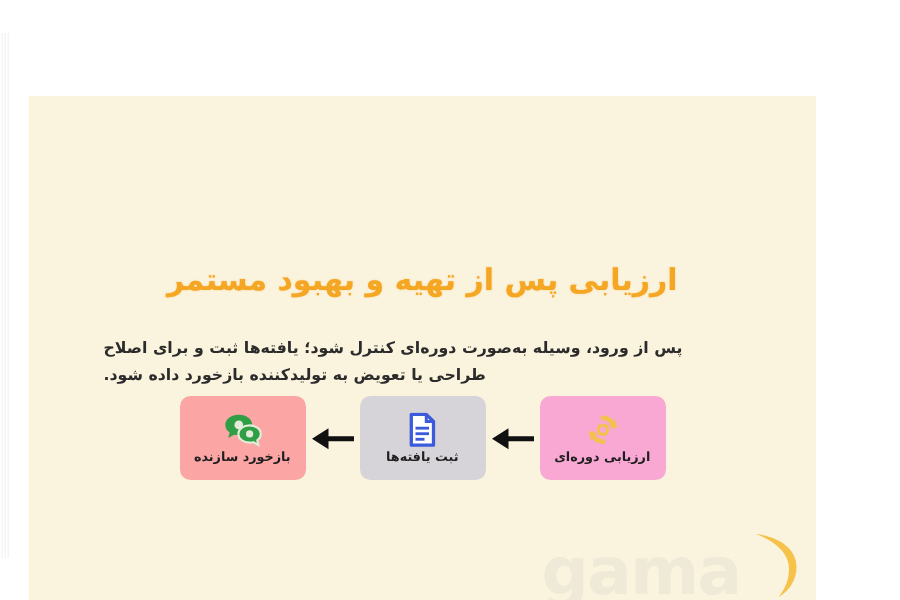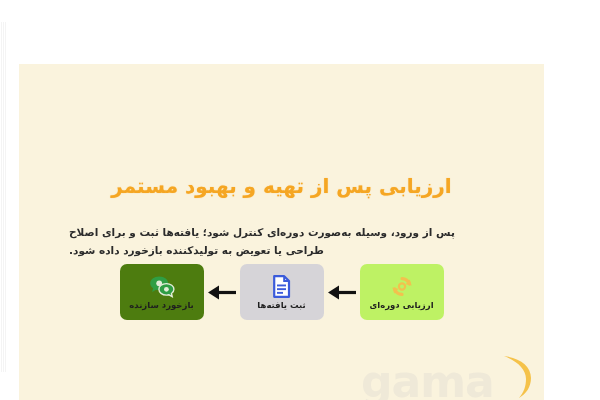--- a/index.html
+++ b/index.html
@@ -168,21 +168,21 @@
   <div class="gutter g3"></div>
 
   <div id="slide">
 
     <h1 class="slide-title">ارزیابی پس از تهیه و بهبود مستمر</h1>
 
     <p class="slide-body">پس از ورود، وسیله به‌صورت دوره‌ای کنترل شود؛ یافته‌ها ثبت و برای اصلاح طراحی یا تعویض به تولیدکننده بازخورد داده شود.</p>
 
     <div class="flow">
 
-      <div class="flow-box" style="background:#bef264;">
+      <div class="flow-box" style="background:#f9a8d4;">
         <span class="box-icon">
           <svg width="24" height="23" viewBox="0 0 24 23" aria-hidden="true">
             <path d="M12 3.6 A8 8 0 0 1 19.4 9.0" fill="none" stroke="#f2c14e" stroke-width="3.2" stroke-linecap="round"></path>
             <path d="M12 19.4 A8 8 0 0 1 4.6 14.0" fill="none" stroke="#f2c14e" stroke-width="3.2" stroke-linecap="round"></path>
             <polygon points="19.8,4.4 21.6,10.4 15.6,9.2" fill="#f2c14e"></polygon>
             <polygon points="4.2,18.6 2.4,12.6 8.4,13.8" fill="#f2c14e"></polygon>
             <circle cx="12" cy="11.5" r="3.1" fill="none" stroke="#f2c14e" stroke-width="2.2"></circle>
           </svg>
         </span>
         <span class="box-label">ارزیابی دوره‌ای</span>
@@ -208,21 +208,21 @@
         <span class="box-label">ثبت یافته‌ها</span>
       </div>
 
       <div class="flow-arrow">
         <svg width="30" height="17" viewBox="0 0 30 17" aria-hidden="true">
           <path d="M29 8.5 L10 8.5" stroke="#111111" stroke-width="3.2" stroke-linecap="butt"></path>
           <polygon points="1,8.5 12,1.5 12,15.5" fill="#111111"></polygon>
         </svg>
       </div>
 
-      <div class="flow-box" style="background:#4d7c0f;">
+      <div class="flow-box" style="background:#fca5a5;">
         <span class="box-icon">
           <svg width="26" height="23" viewBox="0 0 26 23" aria-hidden="true">
             <path d="M10.2 1.5 C5.0 1.5 1.2 4.6 1.2 8.3 C1.2 10.3 2.3 12.1 4.1 13.3
                      L3.2 17.0 L7.0 14.8 C8.0 15.0 9.1 15.1 10.2 15.1
                      C15.4 15.1 19.2 12.0 19.2 8.3 C19.2 4.6 15.4 1.5 10.2 1.5 Z" fill="#2f9e44"></path>
             <circle cx="10.2" cy="8.3" r="2.9" fill="#e3ecd8"></circle>
             <path d="M17.4 8.6 C21.7 8.6 24.9 11.2 24.9 14.3 C24.9 16.0 24.0 17.5 22.5 18.5
                      L23.2 21.6 L20.0 19.8 C19.2 20.0 18.3 20.1 17.4 20.1
                      C13.1 20.1 9.9 17.4 9.9 14.3 C9.9 11.2 13.1 8.6 17.4 8.6 Z" fill="#2f9e44" stroke="#e3ecd8" stroke-width="1.4"></path>
             <circle cx="17.4" cy="14.3" r="2.4" fill="#e3ecd8"></circle>

